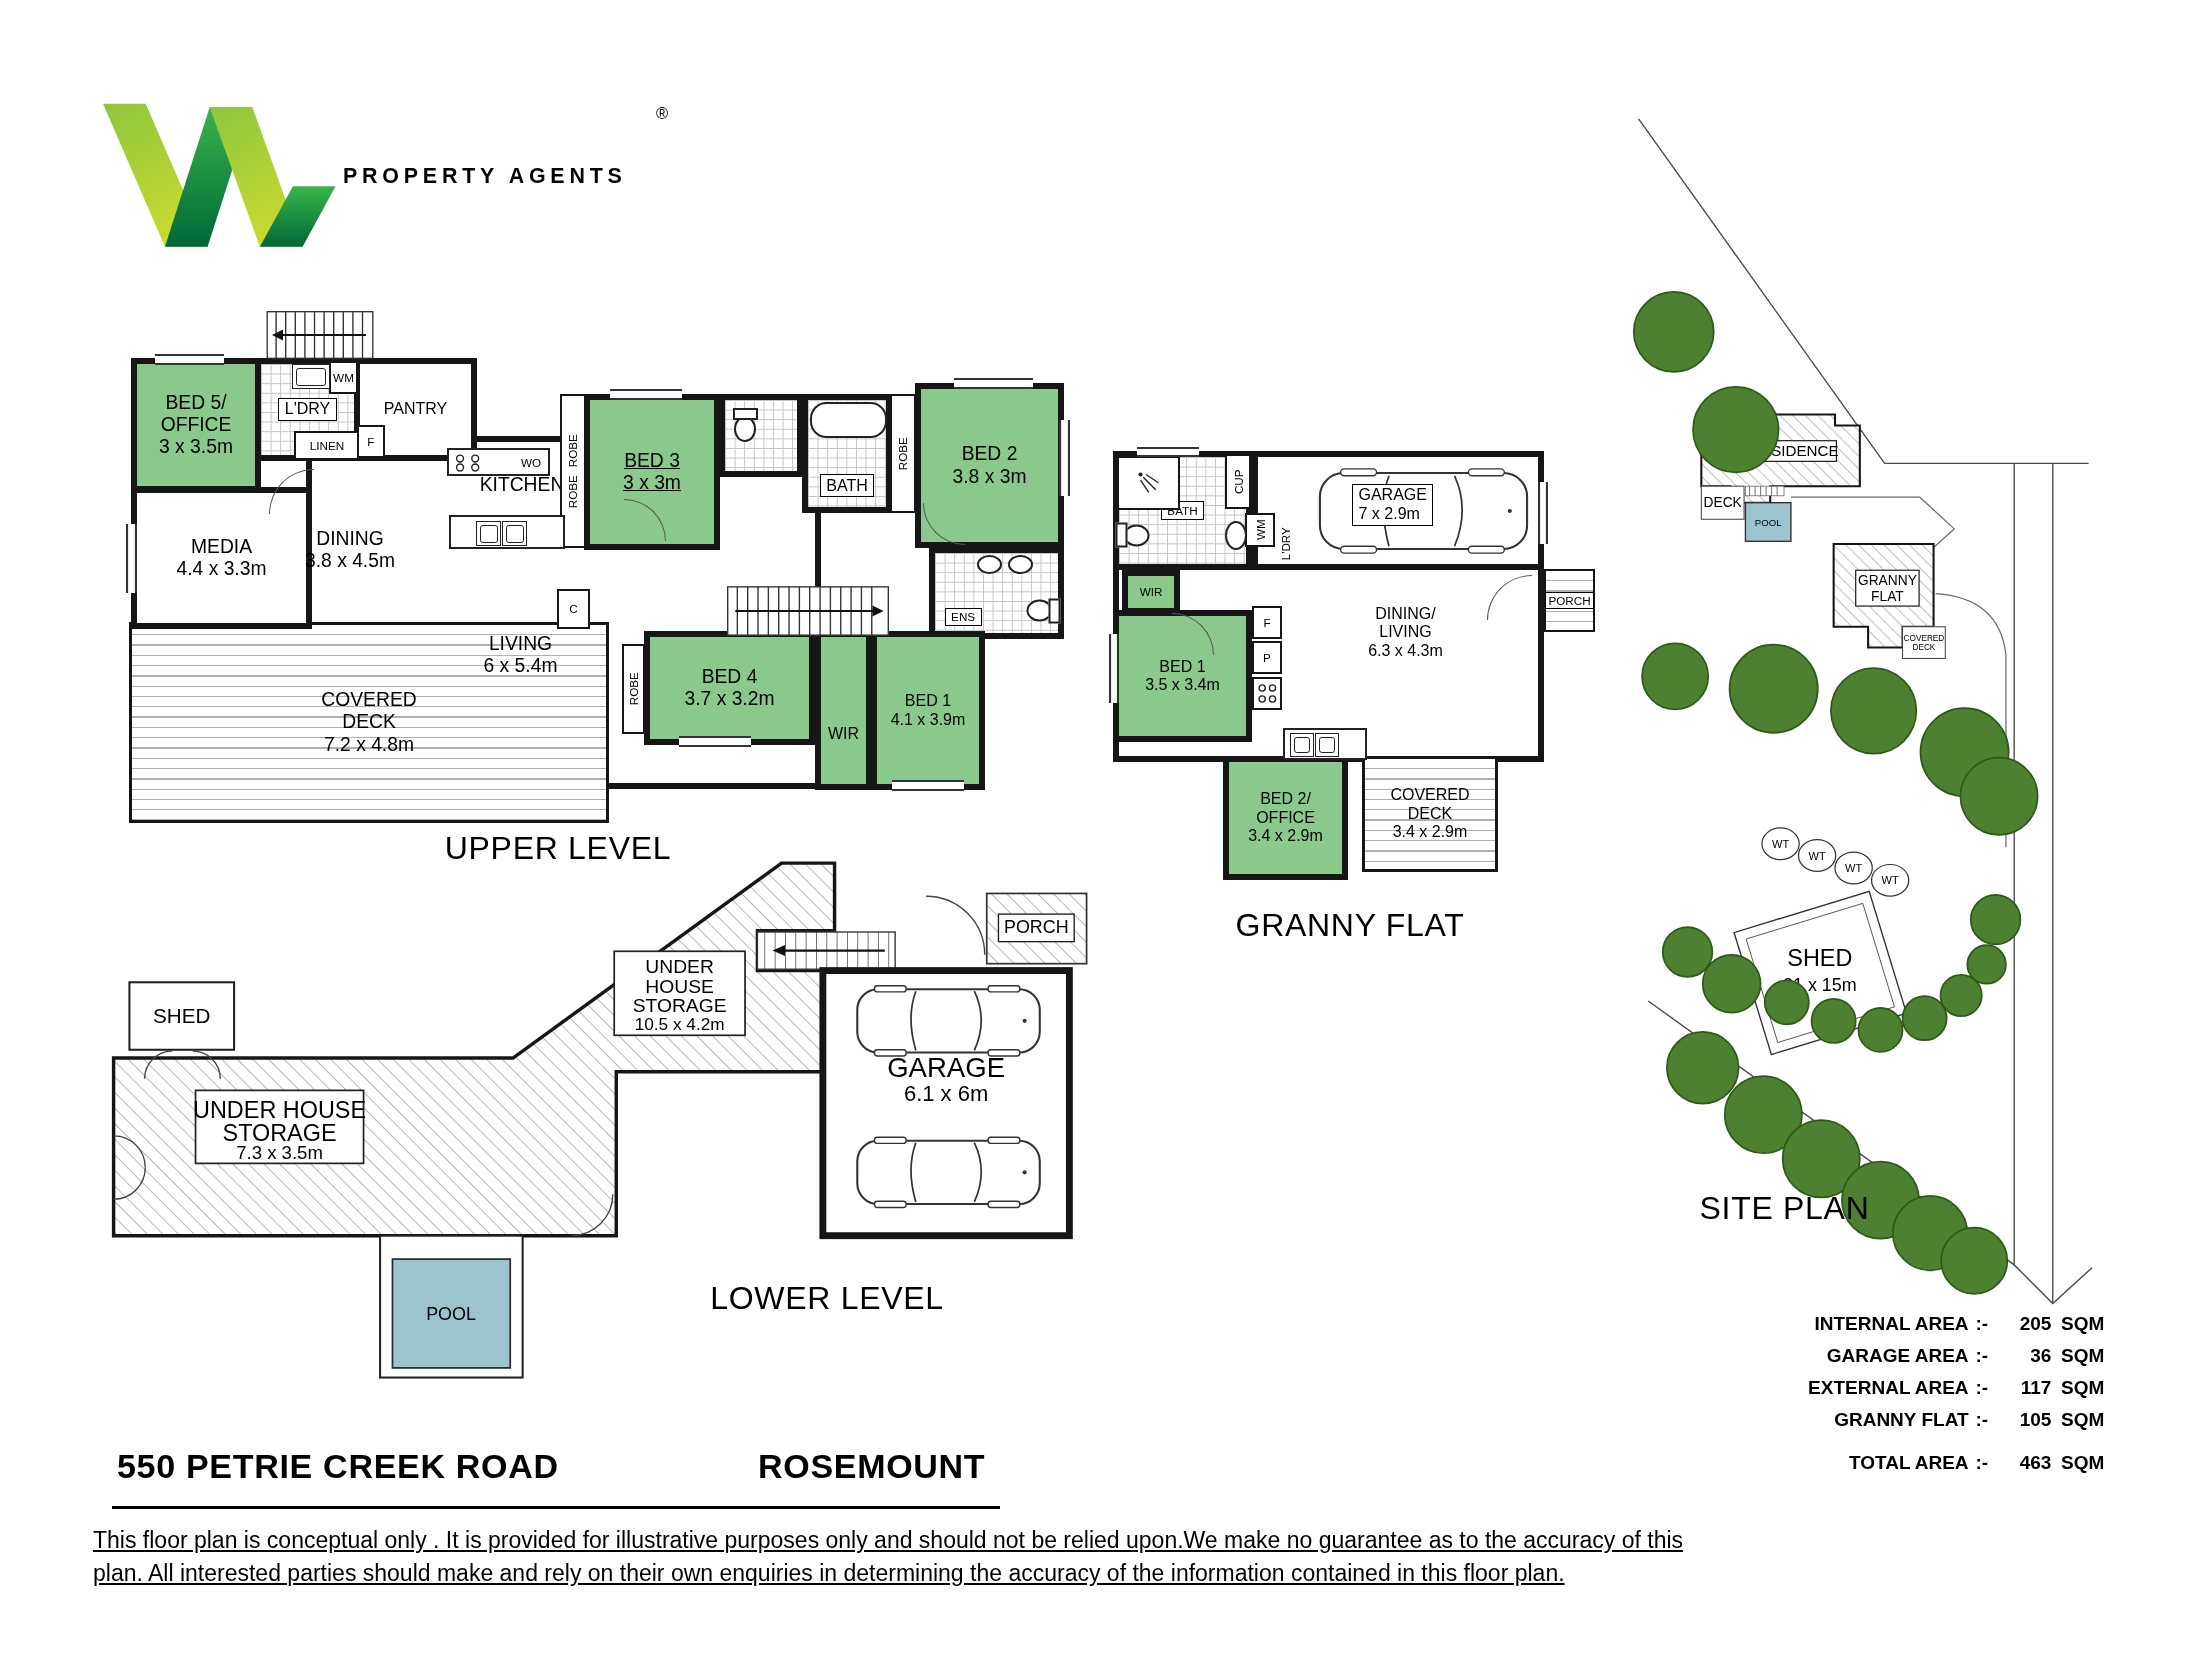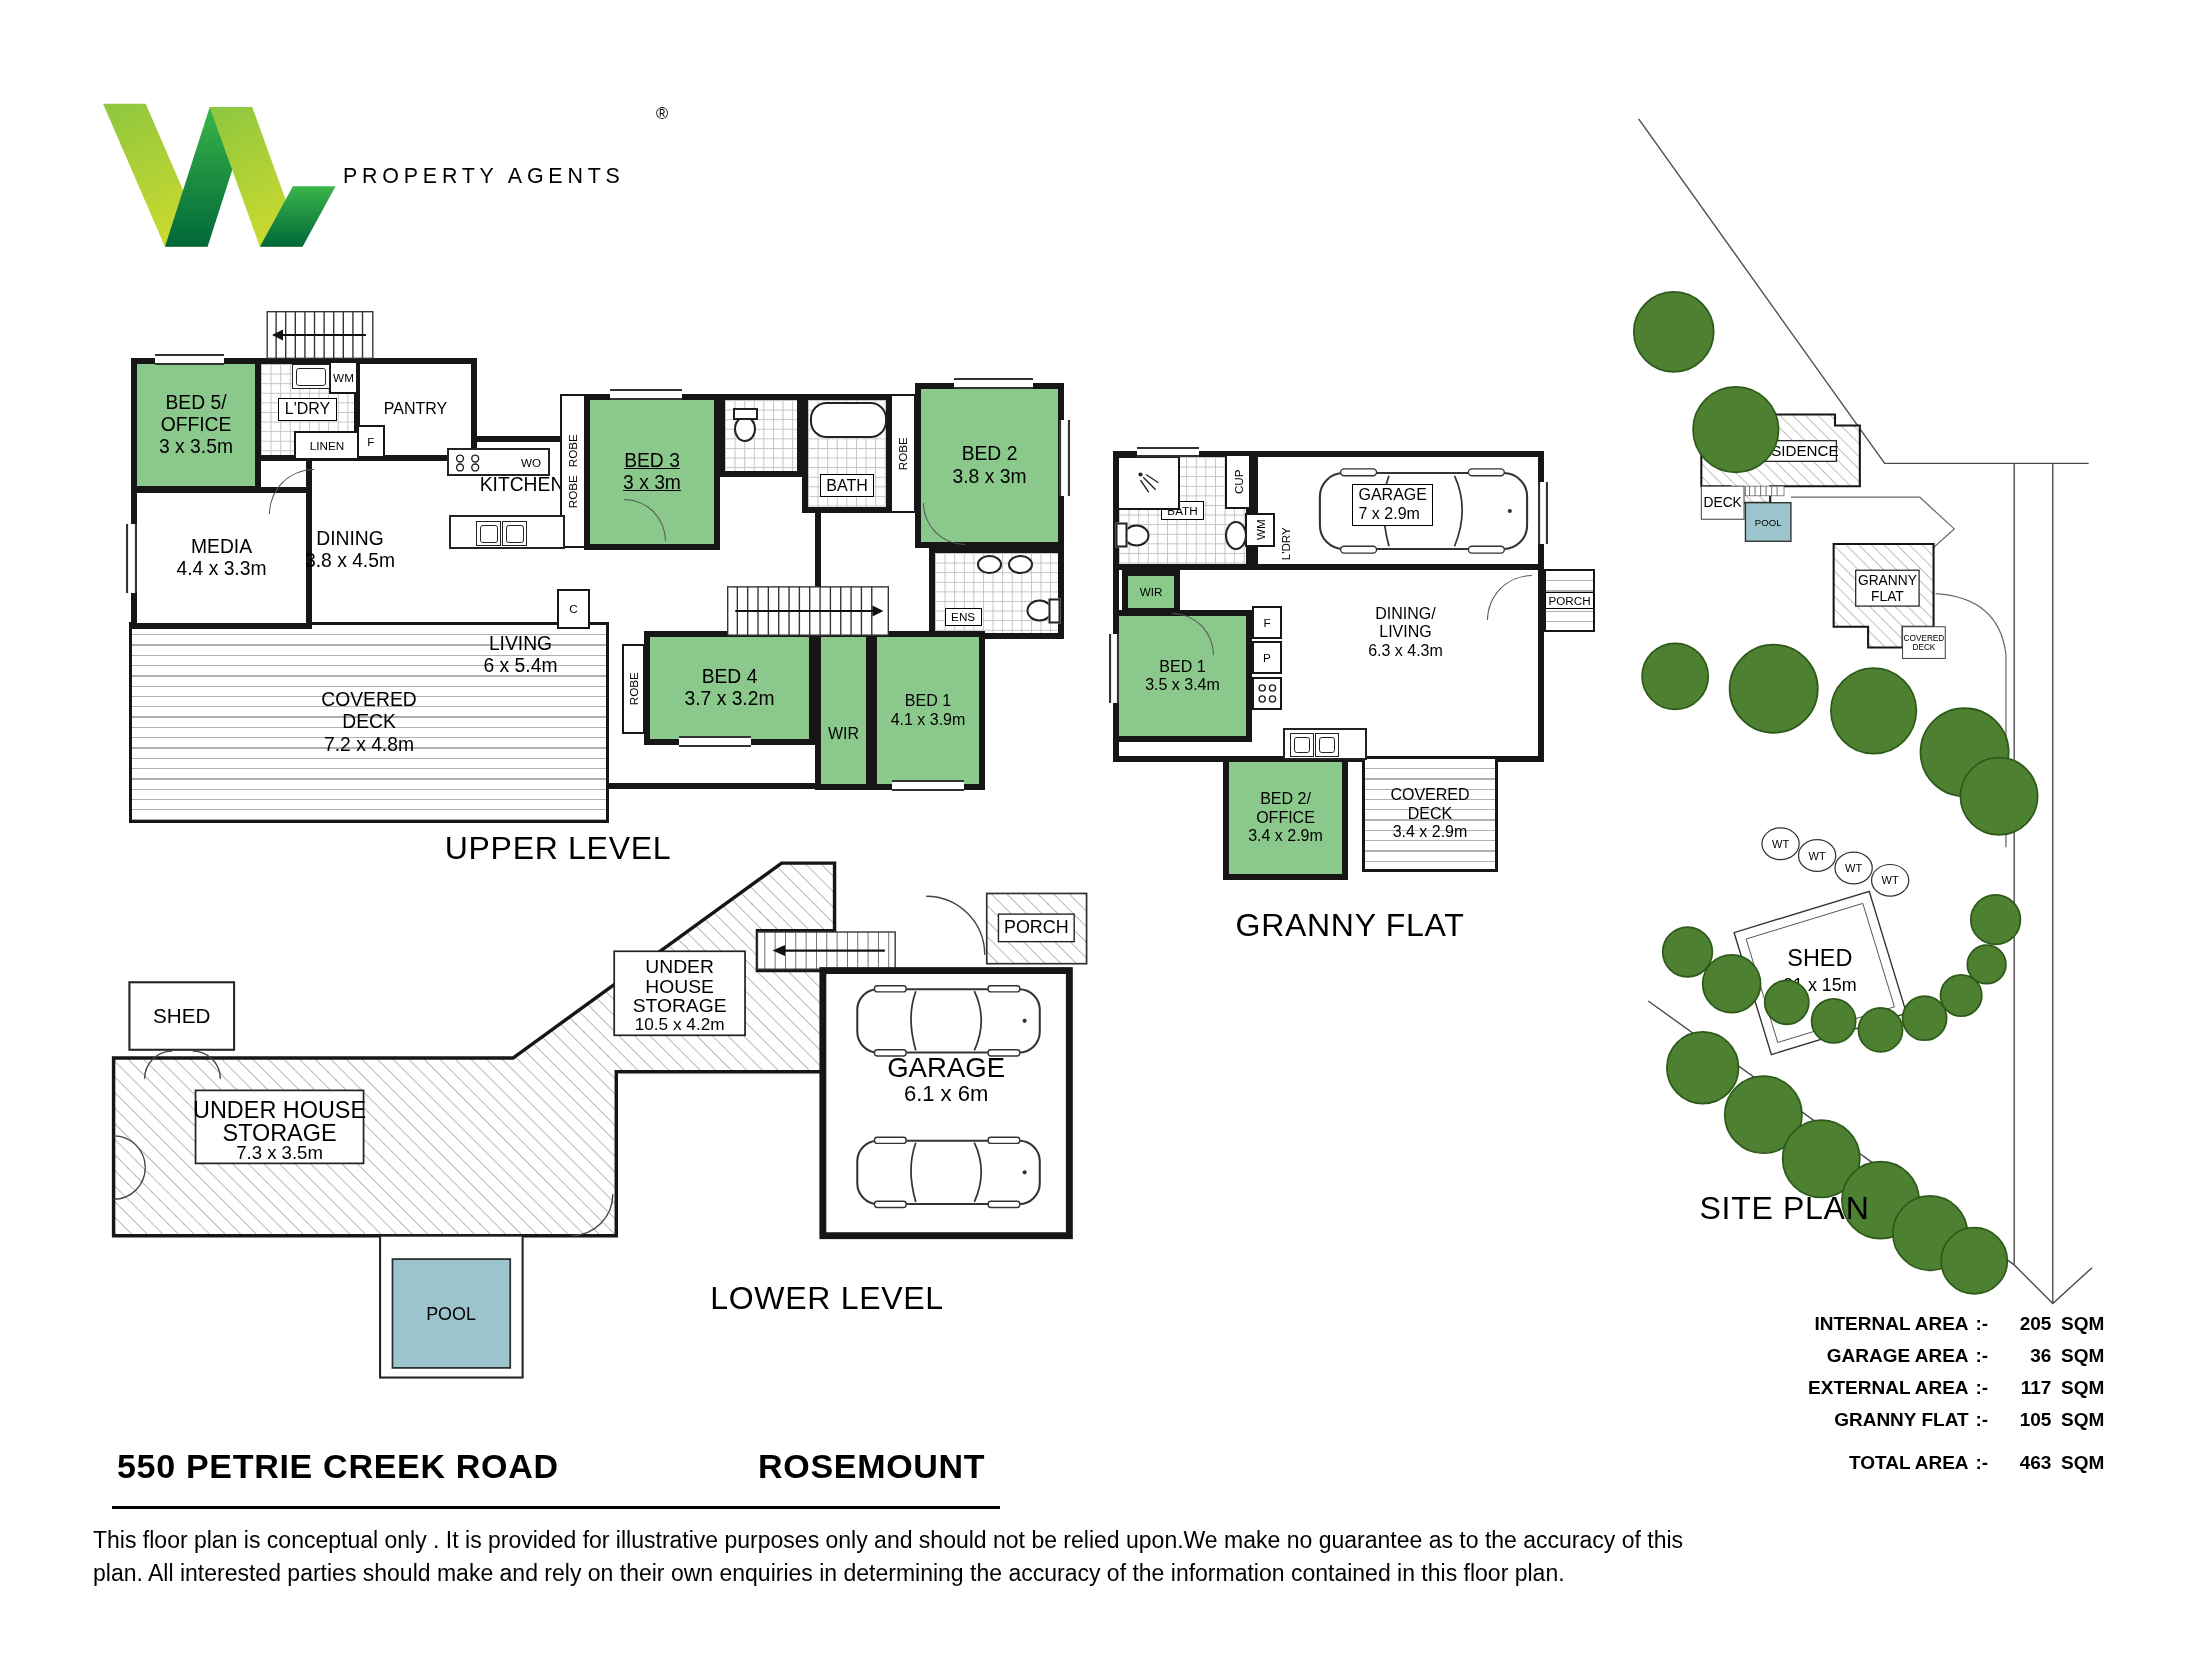--- a/index.html
+++ b/index.html
@@ -58,21 +58,21 @@
         <stop offset="0" stop-color="#39b54a"></stop>
           <stop offset="1" stop-color="#006838"></stop>
       </linearGradient>
     </defs>
     <polygon points="10,20 72,20 162,228 100,228" fill="url(#lgL)"></polygon>
     <polygon points="100,228 162,228 227,25 165,25" fill="url(#lgD)"></polygon>
     <polygon points="165,25 227,25 300,228 238,228" fill="url(#lgL)"></polygon>
     <polygon points="238,228 300,228 348,140 286,140" fill="url(#lgD)"></polygon>
   </svg>
   <div class="abs" style="left:560px;top:13.8px;font-size:16.5px;">®</div>
-  <div class="abs" style="left:247px;top:74px;font-size:21.4px;font-weight:normal;letter-spacing:4.8px;">PROPERTY AGENTS</div>
+  <div class="abs" style="left:247px;top:74px;font-size:21.4px;font-weight:bold;letter-spacing:4.8px;">PROPERTY AGENTS</div>
 </div>
 
 <div class="abs">
 
   <svg class="abs z3" style="left:266px;top:311px;" width="108" height="48" viewBox="0 0 156 70">
     <rect x="1" y="1" width="154" height="68" fill="#fff" stroke="#333" stroke-width="2"></rect>
     <g stroke="#333" stroke-width="2">
       <line x1="14" y1="1" x2="14" y2="69"></line>
         <line x1="28" y1="1" x2="28" y2="69"></line>
         <line x1="42" y1="1" x2="42" y2="69"></line>
@@ -538,15 +538,15 @@
     <span>TOTAL AREA</span>
     <span class="asep">:-</span>
     <span class="aval">463</span>
     <span class="aunit">SQM</span>
   </div>
 </div>
 
 <div class="addr" style="left:117px;top:1447px;">550 PETRIE CREEK ROAD</div>
 <div class="addr" style="left:758px;top:1447px;">ROSEMOUNT</div>
 <div class="abs" style="left:112px;top:1506px;width:888px;height:2.8px;background:#000;"></div>
-<div class="disc" style="left:93px;top:1524px;width:2061px;">This floor plan  is conceptual only . It is provided for illustrative purposes only and should not be relied upon.We make no guarantee as to the accuracy of this
+<div class="disc" style="left:93px;top:1524px;width:2061px;text-decoration:underline;">This floor plan  is conceptual only . It is provided for illustrative purposes only and should not be relied upon.We make no guarantee as to the accuracy of this
 plan. All interested parties should make and rely on their own enquiries in determining the accuracy of the information contained in this floor plan.</div>
 
 
 </body></html>

